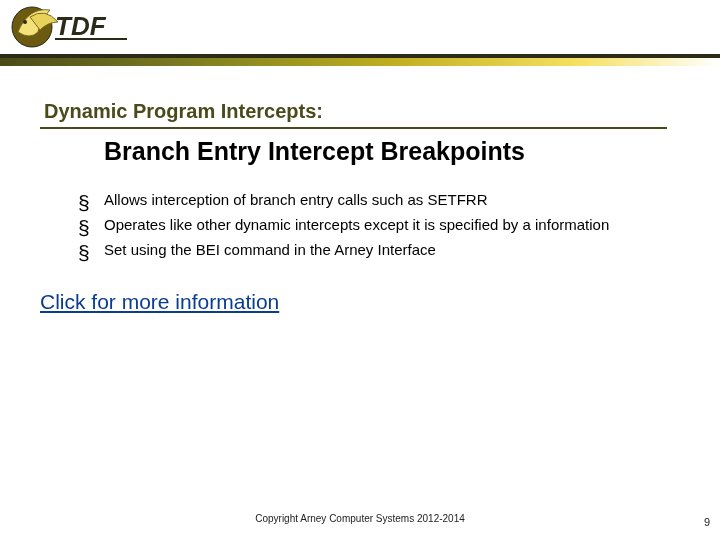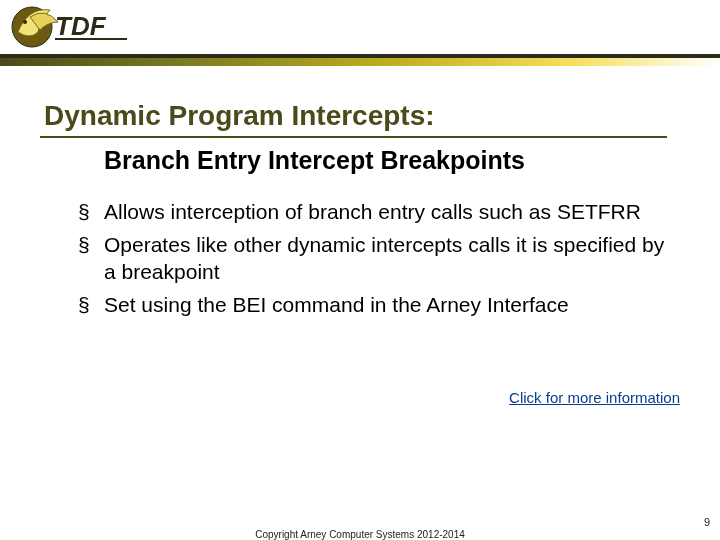--- a/index.html
+++ b/index.html
@@ -4,29 +4,29 @@
 <style>
   * { box-sizing: border-box; margin: 0; padding: 0; }
   html, body { width: 720px; height: 540px; font-family: Arial, Helvetica, sans-serif; background: #fff; overflow: hidden; }
   .slide { width: 720px; height: 540px; position: relative; }
   .header { position: relative; width: 100%; height: 70px; padding-left: 16px; }
   .logo { position: absolute; left: 10px; top: 2px; width: 130px; height: 50px; }
   .rule { position: absolute; left: 0; right: 0; top: 54px; height: 12px; }
   .rule .dark { position: absolute; left: 0; top: 0; height: 4px; width: 100%; background: #2b2b18; }
   .rule .grad { position: absolute; left: 0; top: 4px; height: 8px; width: 100%; background: linear-gradient(to right, #4a4a1a 0%, #7a7a20 25%, #c0b020 55%, #f5e060 80%, #ffffff 100%); }
   .content { padding: 30px 40px 0 40px; }
-  .title { color: #4a4a1a; font-weight: bold; font-size: 28px; margin-left: 4px; }
+  .title { color: #4a4a1a; font-weight: bold; font-size: 20px; margin-left: 4px; }
   .hr-under { border-top: 2px solid #4a4a1a; margin-top: 4px; margin-bottom: 8px; width: 98%; }
   .subtitle { color: #000; font-weight: bold; font-size: 25px; margin-left: 64px; margin-bottom: 24px; }
   ul.bullets { list-style: none; padding-left: 38px; }
-  ul.bullets li { position: relative; font-size: 21px; line-height: 1.28; margin-bottom: 6px; padding-left: 26px; color: #000; }
+  ul.bullets li { position: relative; font-size: 15px; line-height: 1.28; margin-bottom: 6px; padding-left: 26px; color: #000; }
   ul.bullets li::before { content: "§"; position: absolute; left: 0; top: 0; color: #000; font-size: 21px; }
-  .more-link { text-align: right; margin-top: 70px; font-size: 15px; }
+  .more-link { text-align: left; margin-top: 30px; font-size: 21px; }
   .more-link a { color: #0a3d8f; text-decoration: underline; }
-  .footer { position: absolute; bottom: 0; left: 0; width: 100%; text-align: center; font-size: 10px; color: #222; }
+  .footer { position: absolute; bottom: 16px; left: 0; width: 100%; text-align: center; font-size: 10px; color: #222; }
   .page-num { position: absolute; right: 10px; bottom: 12px; font-size: 11px; color: #222; }
 </style>
 </head>
 <body>
 
 <div class="slide">
 
   <div class="header">
     <svg class="logo" viewBox="0 0 130 50">
       <ellipse cx="22" cy="25" rx="20" ry="20" fill="#6b5a10" stroke="#2b2b18" stroke-width="1"></ellipse>
@@ -42,21 +42,21 @@
     </div>
   </div>
 
   <div class="content">
     <div class="title">Dynamic Program Intercepts:</div>
     <div class="hr-under"></div>
     <div class="subtitle">Branch Entry Intercept  Breakpoints</div>
 
     <ul class="bullets">
       <li>Allows interception of branch entry calls such as SETFRR</li>
-      <li>Operates like other dynamic intercepts calls it is specified by a breakpoint</li>
+      <li>Operates like other dynamic intercepts except it is specified by a information</li>
       <li>Set using the BEI command in the Arney Interface</li>
     </ul>
 
     <div class="more-link">
       <a href="#">Click for more information</a>
     </div>
   </div>
 
   <div class="footer">Copyright Arney Computer Systems 2012-2014</div>
   <div class="page-num">9</div>

